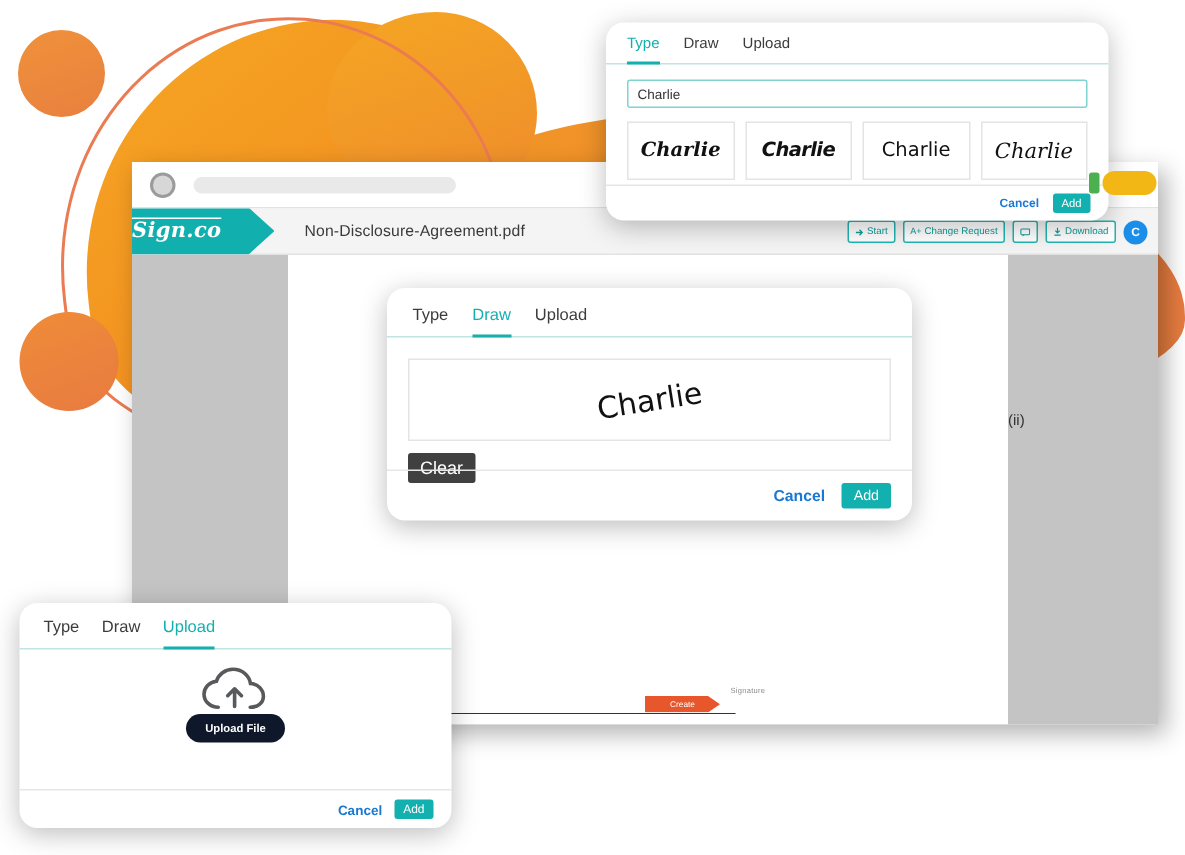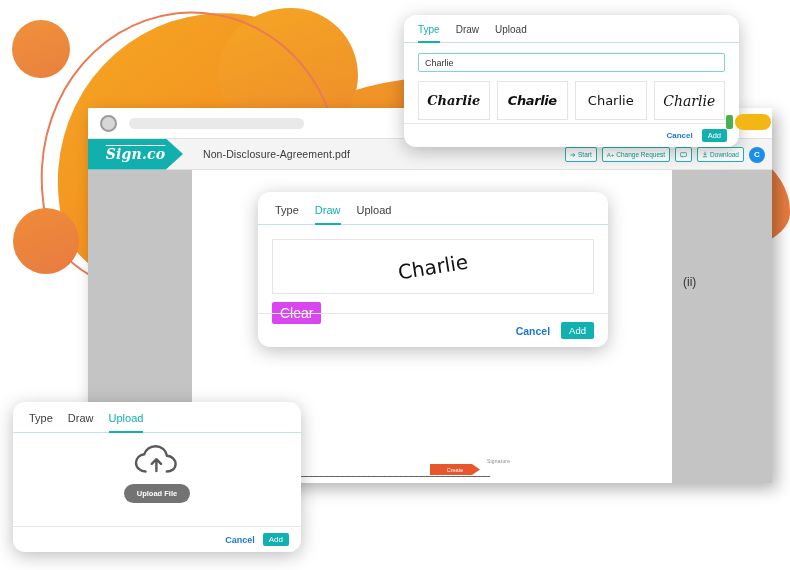--- a/index.html
+++ b/index.html
@@ -76,21 +76,21 @@
   }
   .chrome-url {
     height:11px; width:175px; background:#e9e9e9; border-radius:6px;
   }
   .app-bar {
     height:31px; background:#f4f4f4; border-bottom:1px solid #e2e2e2;
     display:flex; align-items:center; position:relative;
   }
   .logo-tag {
     width:95px; height:31px; background:#11b0ae;
-    display:flex; align-items:center; justify-content:center;
+    display:flex; align-items:center; 
     clip-path: polygon(0 0, 82% 0, 100% 50%, 82% 100%, 0 100%);
   }
   .logo-text {
     color:#fff; font-family:"DejaVu Serif", serif; font-style:italic;
     font-size:14px; font-weight:700; letter-spacing:.2px;
     text-decoration: overline; text-decoration-thickness:1px;
   }
   .doc-name {
     margin-left:20px; font-size:10.5px; color:#3a3a3a; letter-spacing:.1px;
   }
@@ -111,21 +111,21 @@
   }
   .pdf-area {
     position:absolute; left:0; top:62px; right:0; bottom:0;
     background:#c4c4c4; overflow:hidden;
   }
   .pdf-page {
     position:absolute; left:104px; top:0; width:480px; bottom:0;
     background:#ffffff;
   }
   .doc-body { position:relative; width:100%; height:100%; font-size:9.5px; color:#2b2b2b; }
-  .doc-line-ii { position:absolute; left:480px; top:105px; font-size:12px; color:#333;margin-left:11px; }
+  .doc-line-ii { position:absolute; left:480px; top:105px; font-size:10px; color:#333; }
   .sig-mini-label {
     position:absolute; left:295px; top:288px;
     font-size:5px; color:#8d8d8d; letter-spacing:.2px;
   }
   .create-tag {
     position:absolute; left:238px; top:294px; width:50px; height:11px;
     background:#e8562c; color:#fff; font-size:5.5px;
     display:flex; align-items:center; justify-content:center;
     clip-path: polygon(0 0, 84% 0, 100% 50%, 84% 100%, 0 100%);
   }
@@ -201,37 +201,37 @@
   #dlg-draw { left:258px; top:192px; width:350px; height:155px; }
   .draw-canvas {
     margin:14px 14px 0 14px; height:55px; border:1px solid #e4e4e4;
     background:#fff; position:relative;
   }
   .draw-ink {
     position:absolute; left:50%; top:50%; transform:translate(-50%,-50%) rotate(-9deg);
     font-family:"DejaVu Sans", sans-serif; font-size:20px; color:#111;
   }
   .btn-clear {
-    margin:8px 0 0 14px; background:#d946ef; color:#fff; border:none;
-    font-size:14px; padding:3px 8px; border-radius:2px; cursor:pointer;
+    margin:8px 0 0 14px; background:#404040; color:#fff; border:none;
+    font-size:12px; padding:3px 8px; border-radius:2px; cursor:pointer;
     font-family:inherit;
   }
   #dlg-draw .dlg-footer { position:absolute; left:0; right:0; bottom:0; }
 
   
   #dlg-upload { left:13px; top:402px; width:288px; height:150px; }
   #dlg-upload .dlg-tabs { padding:10px 16px 0 16px; gap:15px; }
   .upload-body {
     display:flex; flex-direction:column; align-items:center;
     padding-top:11px;
   }
   .cloud-icon { color:#58595b; }
   .upload-text { font-size:10.5px; color:#4b4b4b; margin-top:6px; }
   .btn-upload-file {
-    margin-top:8px; background:#737373; color:#fff; border:none;
+    background:#0f172a; color:#fff; border:none;
     border-radius:11px; font-size:7.5px; font-weight:700;
     padding:5px 13px; cursor:pointer; font-family:inherit;
   }
   #dlg-upload .dlg-footer { position:absolute; left:0; right:0; bottom:0; padding:6px 12px; gap:8px; }
   #dlg-upload .btn-cancel { font-size:9px; }
   #dlg-upload .btn-add { font-size:8px; padding:2px 6px; }
 </style>
 </head>
 <body>
 

